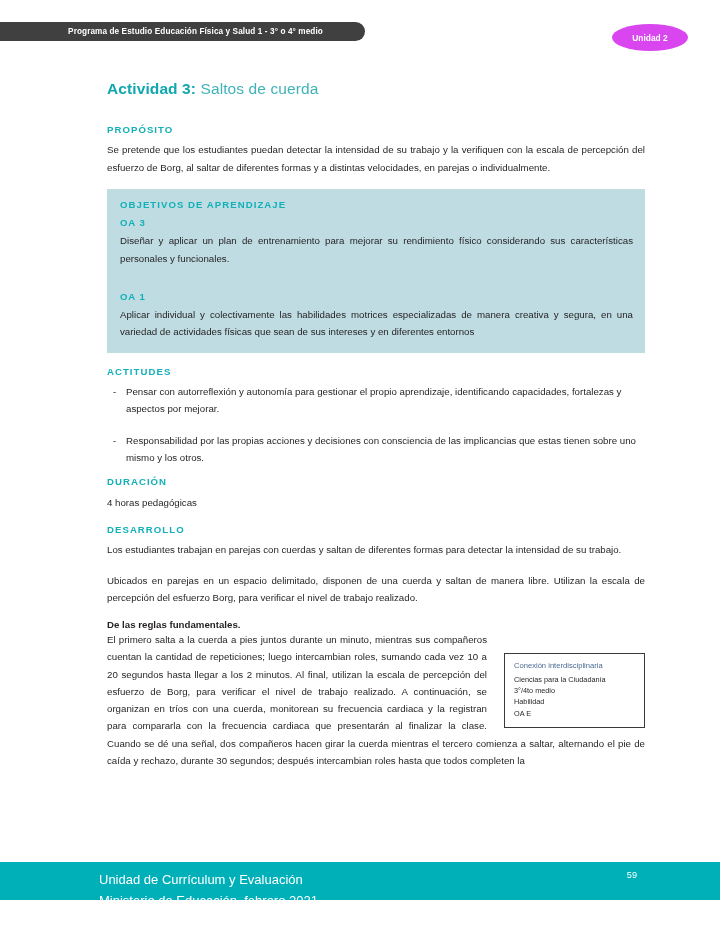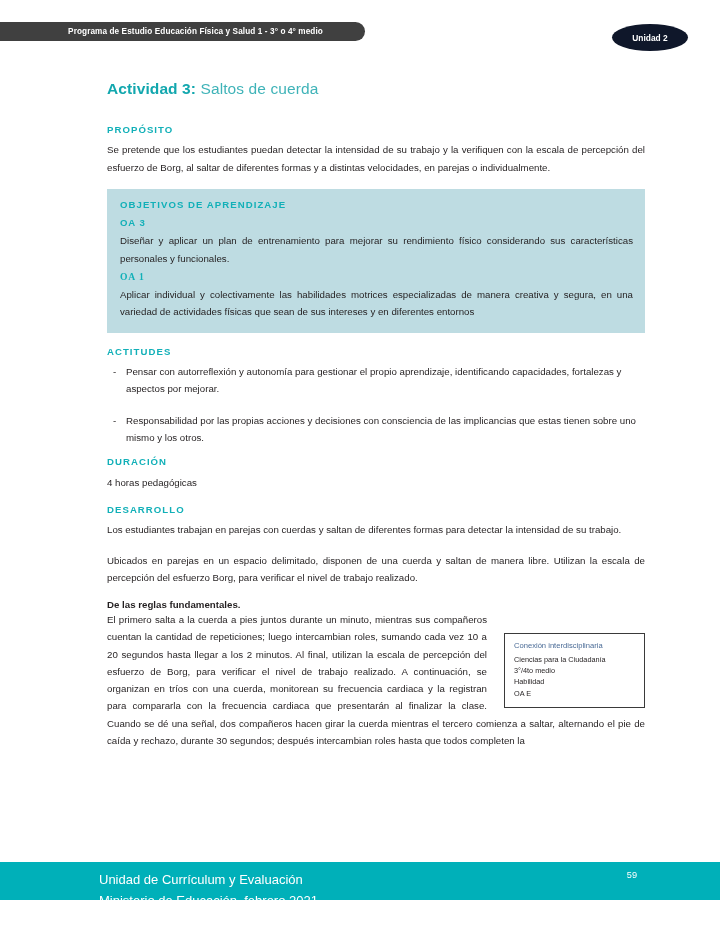--- a/index.html
+++ b/index.html
@@ -37,21 +37,21 @@
     letter-spacing: 0.1px;
     white-space: nowrap;
     padding-left: 26px;
   }
   .unit-badge {
     position: absolute;
     right: 32px;
     top: 24px;
     width: 76px;
     height: 27px;
-    background: #0f172a;
+    background: #d946ef;
     border-radius: 50%;
     display: flex;
     align-items: center;
     justify-content: center;
   }
   .unit-badge-text {
     color: #ffffff;
     font-size: 8.4px;
     font-weight: bold;
     white-space: nowrap;
@@ -108,22 +108,21 @@
     margin-bottom: 6px;
   }
   .oa-code {
     color: #12b0b8;
     font-size: 9.6px;
     font-weight: bold;
     letter-spacing: 0.9px;
     margin: 0 0 4px 0;
   }
   .oa-code.second {
-    margin-top: 4px;
-    font-family: Liberation Serif, serif;
+    margin-top: 24px;
   }
   .oa-text {
     font-size: 9.7px;
     line-height: 1.78;
     text-align: justify;
     margin: 0;
     color: #231f20;
   }
 
   

